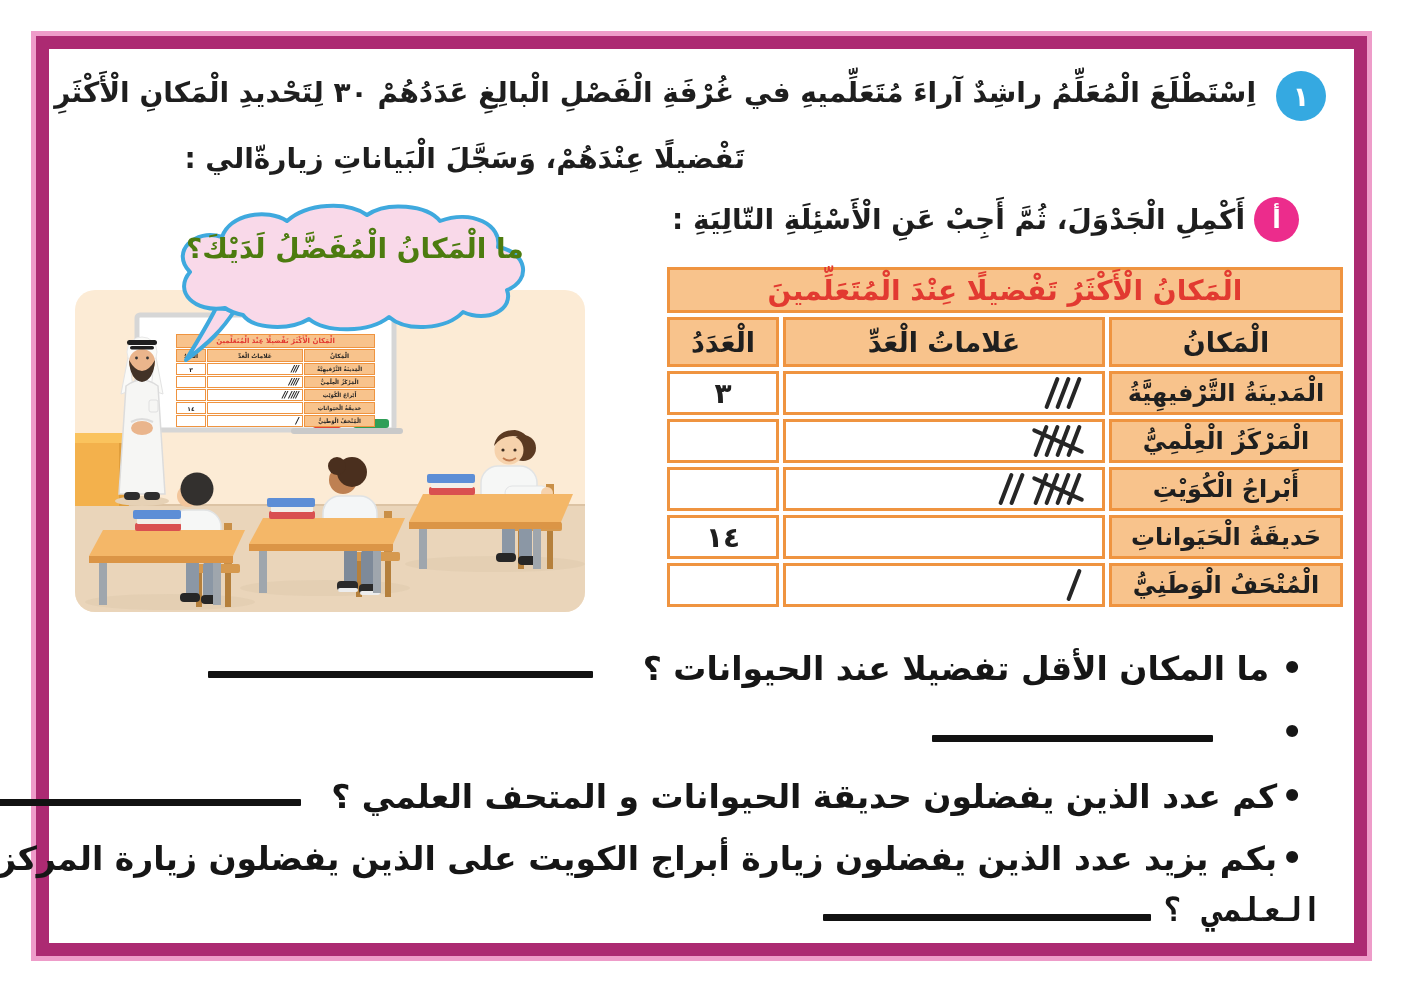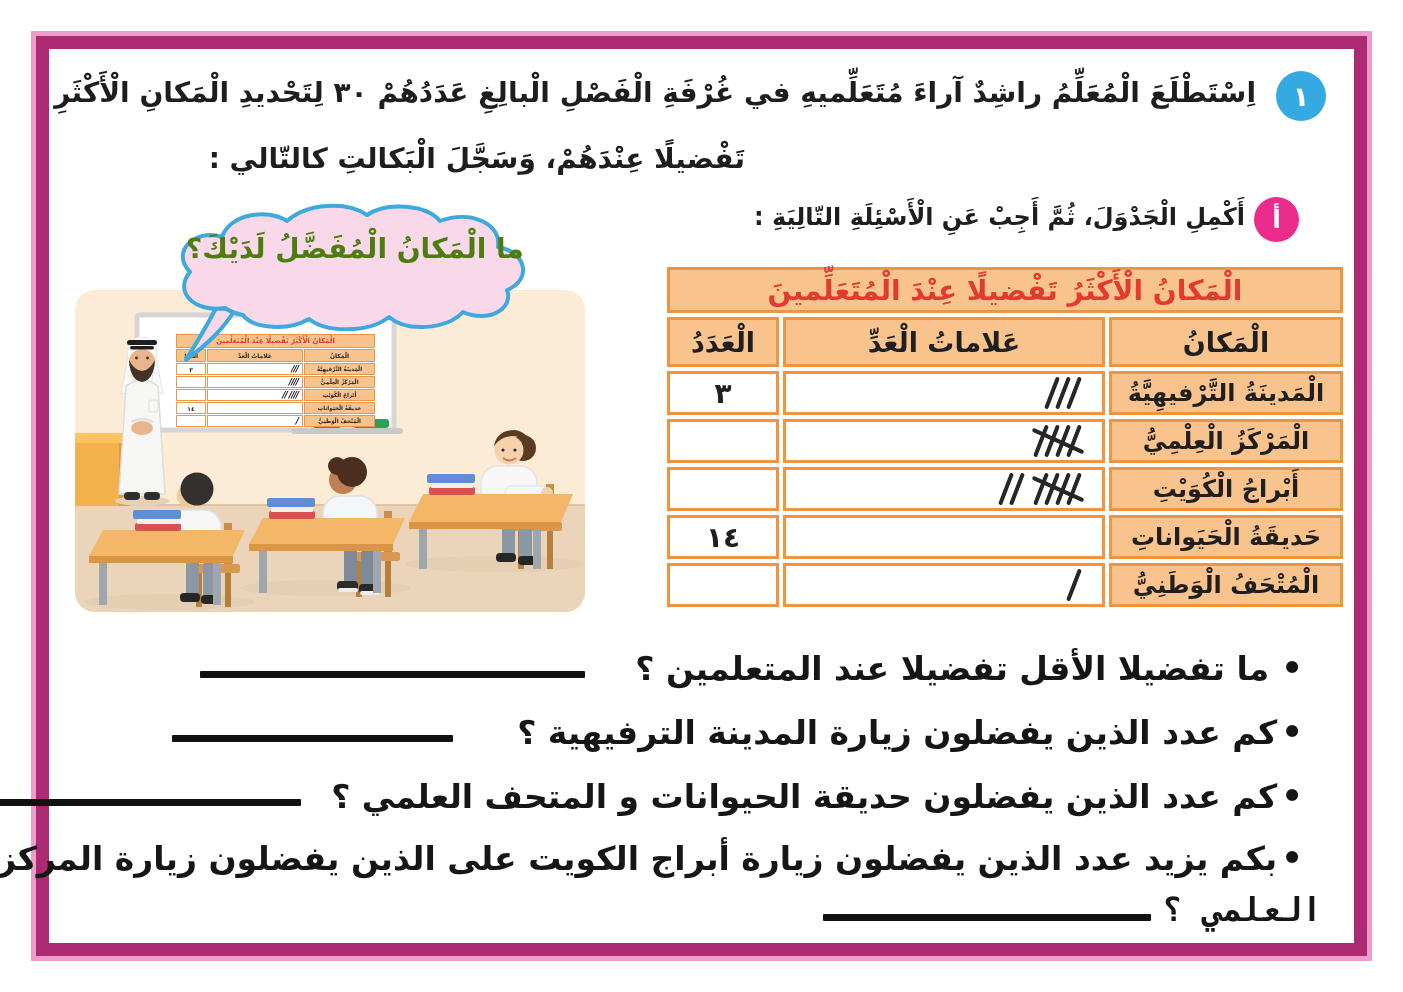--- a/index.html
+++ b/index.html
@@ -8,21 +8,21 @@
   .frame{position:absolute;left:36px;top:36px;width:1331px;height:920px;
          border:13px solid #AC2A72;box-shadow:0 0 0 5px #EE9CC9;box-sizing:border-box;background:#fff;}
   
   .badge{position:absolute;border-radius:50%;color:#fff;display:flex;align-items:center;justify-content:center;font-weight:bold;}
   .badge-num{right:77px;top:71px;width:50px;height:50px;background:#35A9E1;font-size:27px;}
   .badge-letter{right:104px;top:197px;width:45px;height:45px;background:#EC2C8C;font-size:25px;}
   
   .ar-line{position:absolute;direction:rtl;white-space:nowrap;color:#1E1E1E;font-weight:700;}
   .intro1{right:147px;top:76px;font-size:28px;}
   .intro2{right:658px;top:142px;font-size:28px;}
-  .taskline{right:158px;top:203px;font-size:24px;}
+  .taskline{right:158px;top:203px;font-size:28px;}
   
   .bubble-svg{position:absolute;left:140px;top:198px;width:430px;height:175px;z-index:6;}
   .bubble-text{position:absolute;left:170px;top:232px;width:370px;text-align:center;
                font-size:28px;font-weight:700;color:#4d7c0f;z-index:7;direction:rtl;}
   
   .scene{position:absolute;left:75px;top:290px;width:510px;height:322px;border-radius:20px;overflow:hidden;z-index:1;}
   .scene svg{position:absolute;left:0;top:0;}
   
   .mini-table{position:absolute;left:101px;top:44px;width:199px;display:flex;flex-direction:column;gap:1px;z-index:3;}
   .mini-row{display:flex;gap:1px;direction:ltr;}
@@ -64,21 +64,21 @@
 </head>
 <body>
 
 <div class="frame"></div>
 
 <div class="badge badge-num">
   <span>١</span>
 </div>
 
 <div class="ar-line intro1">اِسْتَطْلَعَ الْمُعَلِّمُ راشِدٌ آراءَ مُتَعَلِّميهِ في غُرْفَةِ الْفَصْلِ الْبالِغِ عَدَدُهُمْ ٣٠ لِتَحْديدِ الْمَكانِ الْأَكْثَرِ</div>
-<div class="ar-line intro2">تَفْضيلًا عِنْدَهُمْ، وَسَجَّلَ الْبَكالتِ كالتّالي :</div>
+<div class="ar-line intro2">تَفْضيلًا عِنْدَهُمْ، وَسَجَّلَ الْبَياناتِ زيارةّالي :</div>
 
 <div class="badge badge-letter">
   <span>أ</span>
 </div>
 <div class="ar-line taskline">أَكْمِلِ الْجَدْوَلَ، ثُمَّ أَجِبْ عَنِ الْأَسْئِلَةِ التّالِيَةِ :</div>
 
 <div class="scene">
   <svg width="510" height="322" viewBox="0 0 510 322">
     <rect x="0" y="0" width="510" height="322" fill="#FCEBD5"></rect>
     <rect x="0" y="215" width="510" height="107" fill="#EAD5BA"></rect>
@@ -295,26 +295,25 @@
         <span class="tgroup">
           <span class="stroke"></span>
         </span>
       </div>
     <div class="cell peach h-data t-place w-place">الْمُتْحَفُ الْوَطَنِيُّ</div>
   </div>
 </div>
 
 <div class="qline q1">
   <span class="qbullet qb-sp">•</span>
-  <span>ما تفضيلا الأقل تفضيلا عند المتعلمين ؟</span>
+  <span>ما المكان الأقل تفضيلا عند الحيوانات ؟</span>
   <span class="ans-bar"></span>
 </div>
 <div class="qline q2">
   <span class="qbullet">•</span>
-  <span>كم عدد الذين يفضلون زيارة المدينة الترفيهية ؟</span>
   <span class="ans-bar"></span>
 </div>
 <div class="qline q3">
   <span class="qbullet">•</span>
   <span>كم عدد الذين يفضلون حديقة الحيوانات و المتحف العلمي ؟</span>
   <span class="ans-bar"></span>
 </div>
 <div class="qline q4a">
   <span class="qbullet">•</span>
   <span>بكم يزيد عدد الذين يفضلون زيارة أبراج الكويت على الذين يفضلون زيارة المركز</span>

